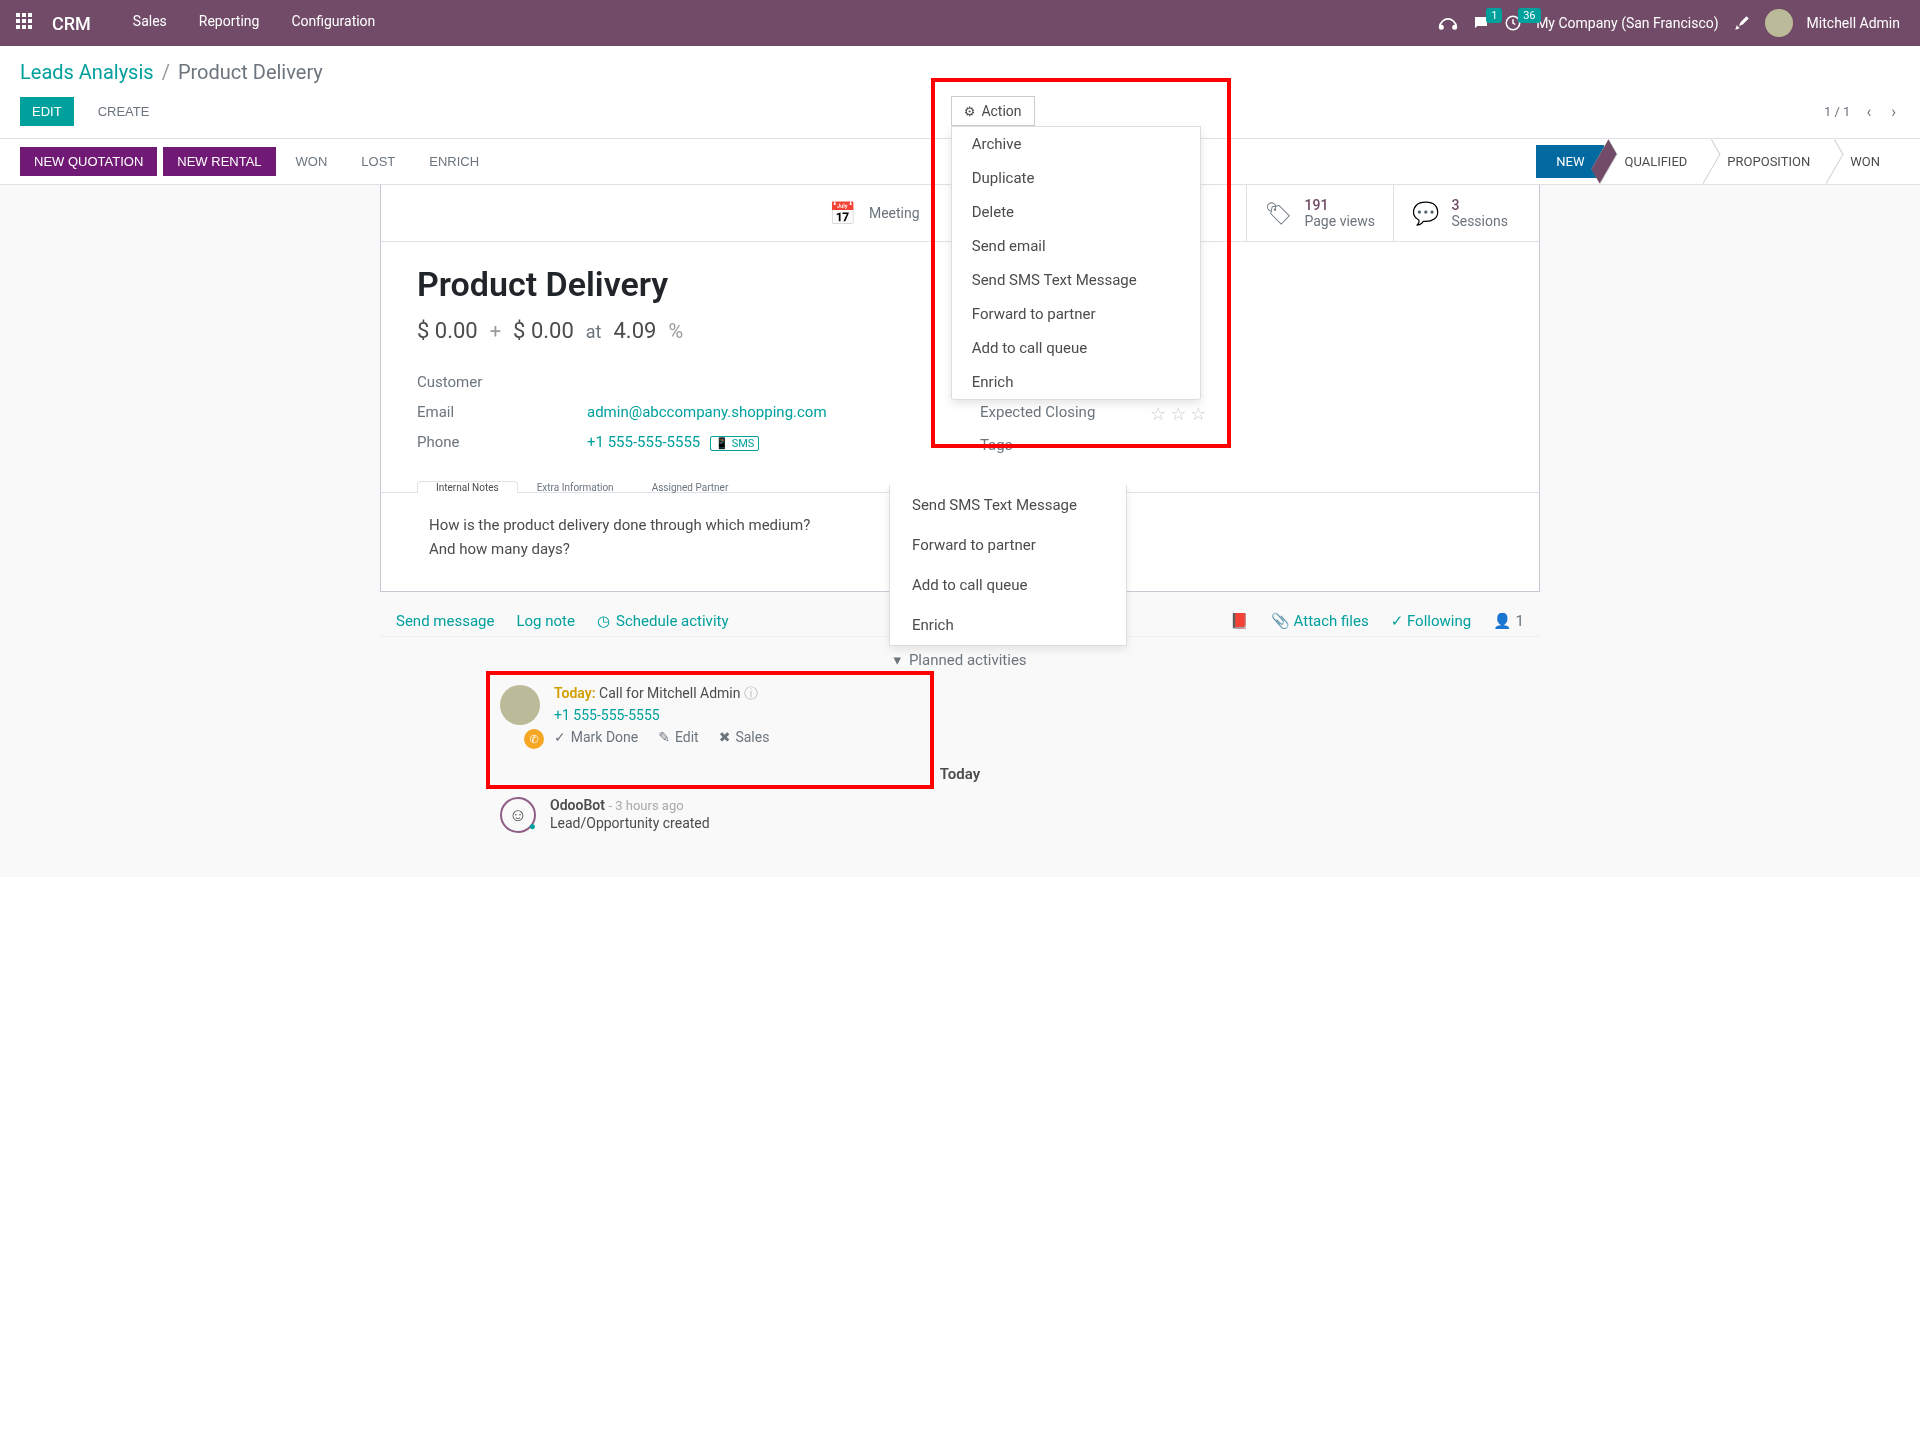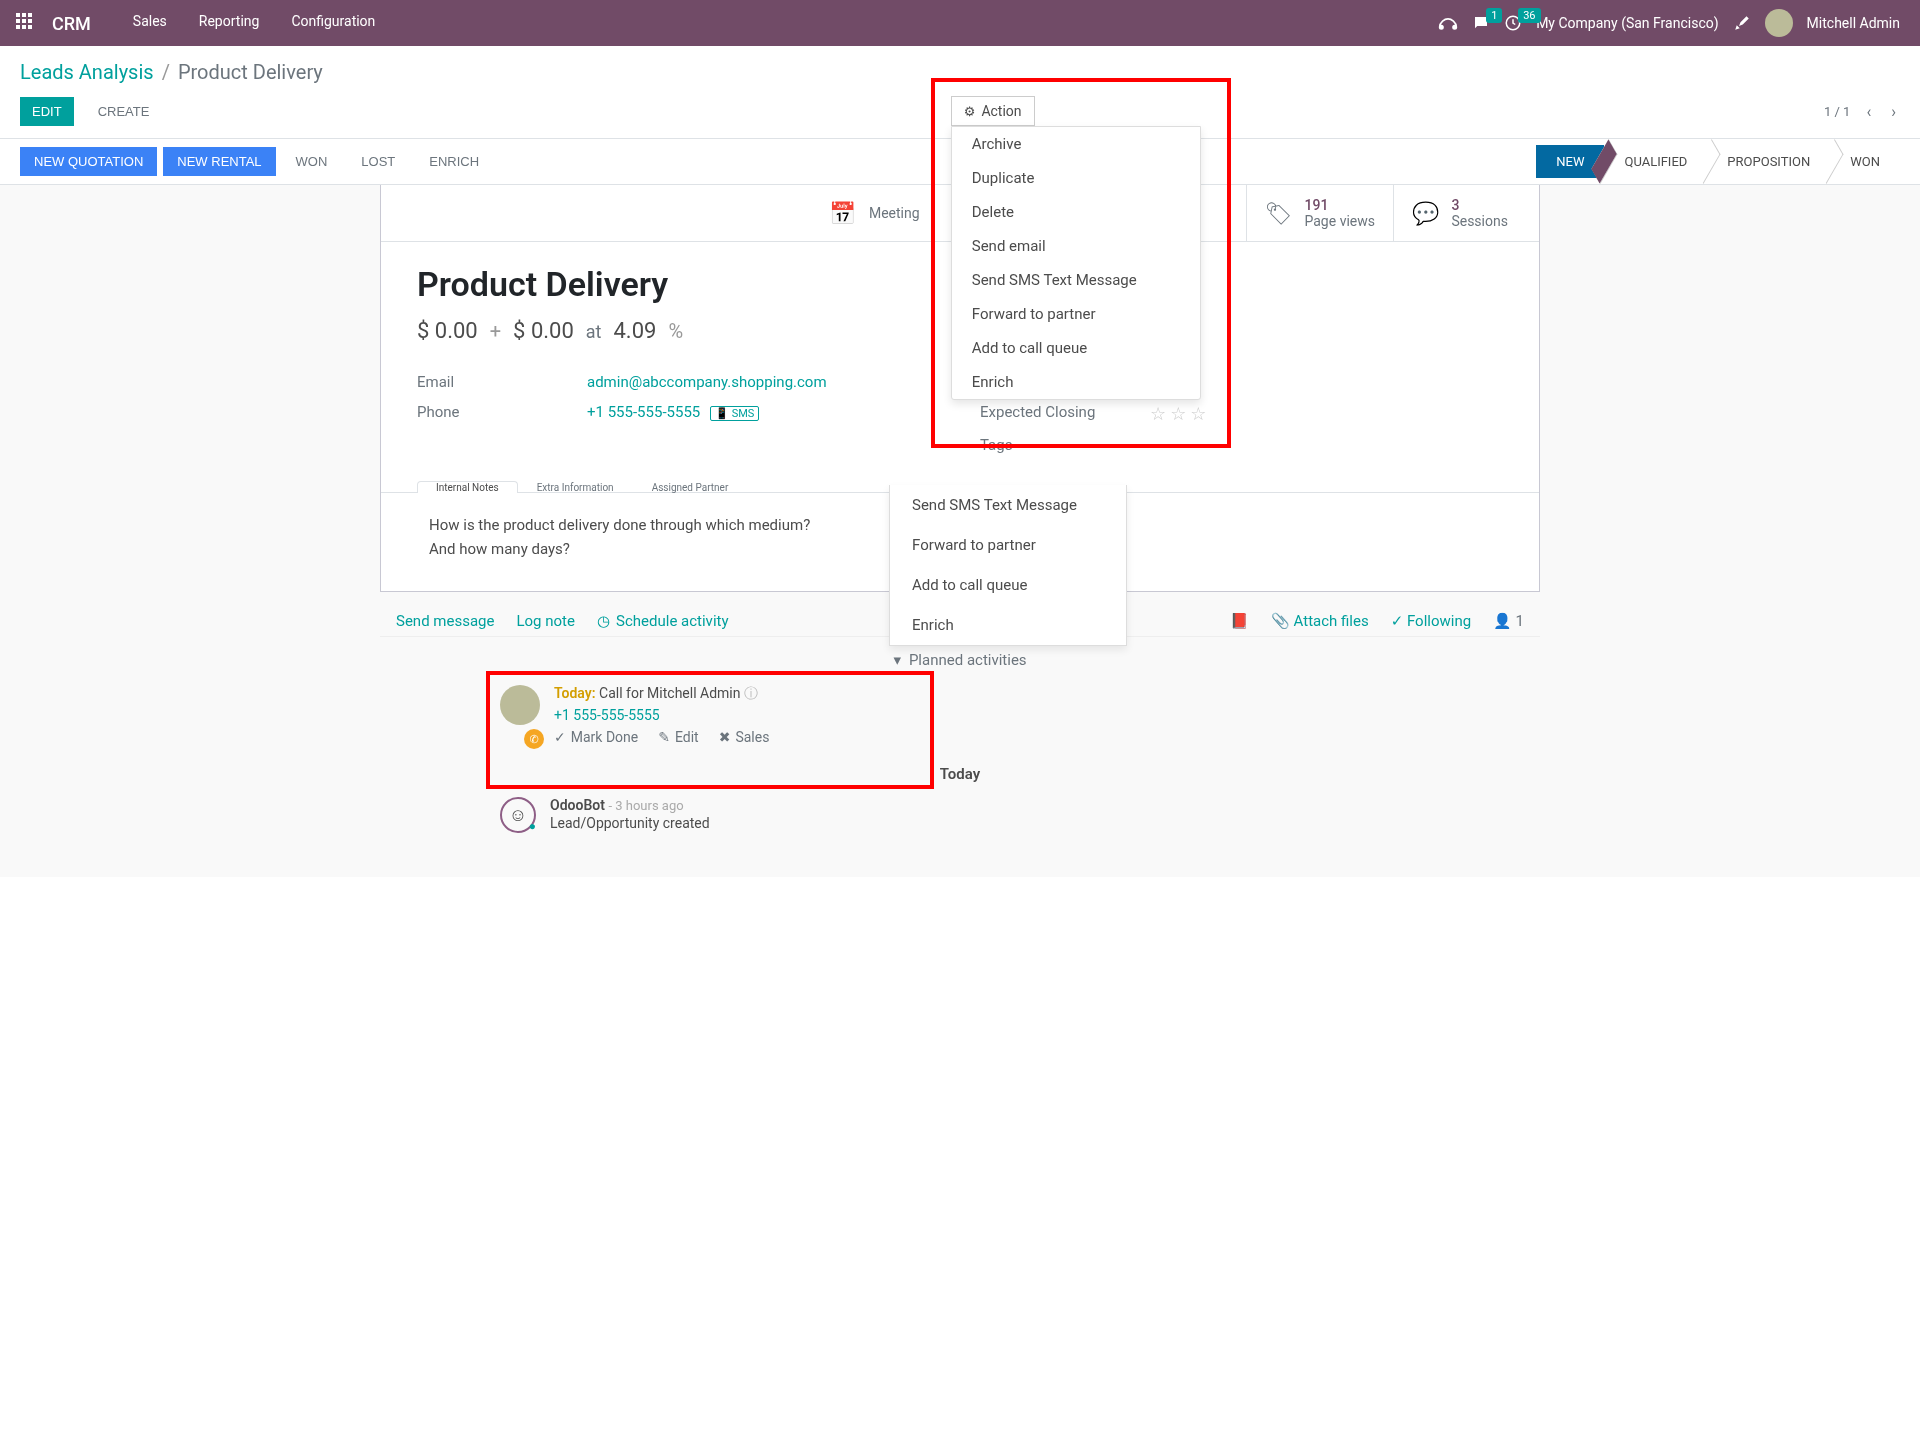--- a/index.html
+++ b/index.html
@@ -38,21 +38,21 @@
 .action-wrap { position: relative; }
 .action-btn { background: #fff; border: 1px solid #ccc; padding: 6px 12px; font-size: 14px; display: flex; align-items: center; gap: 6px; cursor: pointer; }
 .action-menu { position: absolute; top: 100%; left: 0; min-width: 250px; background: #fff; border: 1px solid #ddd; border-radius: 0 0 3px 3px; box-shadow: 0 4px 8px rgba(0,0,0,.1); z-index: 50; }
 .action-item { padding: 8px 20px; font-size: 15px; color: #4c4c4c; cursor: pointer; }
 .highlight-box { position: absolute; border: 4px solid #FF0000; pointer-events: none; }
 
 
 .statusbar { display: flex; align-items: center; border-top: 1px solid #dee2e6; border-bottom: 1px solid #dee2e6; background: #fff; padding: 0 20px; }
 .statusbar-buttons { display: flex; align-items: center; gap: 6px; padding: 8px 0; }
 .sb-btn { padding: 7px 14px; font-size: 13px; font-weight: 500; cursor: pointer; border: none; }
-.sb-btn.primary { background: #3b82f6; color: #fff; }
+.sb-btn.primary { background: #701a75; color: #fff; }
 .sb-btn.text { background: transparent; color: #6c757d; }
 .statusbar-stages { margin-left: auto; display: flex; }
 .stage { padding: 9px 20px; font-size: 13px; color: #4c4c4c; position: relative; cursor: pointer; background:#fff; }
 .stage + .stage::before { content: ""; position: absolute; left: -8px; top: 0; bottom: 0; width: 16px; background: #fff; border-top: 1px solid #ccc; border-right: 1px solid #ccc; transform: rotate(45deg) skew(15deg,15deg); z-index: 1; }
 .stage.active { background: #0369a1; color: #fff; }
 .stage.active::after { content:""; position:absolute; right:-8px; top:0; bottom:0; width:16px; background:#714B67; transform: rotate(45deg) skew(15deg,15deg); z-index:2; }
 
 
 .main { background: #f9f9f9; padding: 0 0 20px; }
 .sheet { max-width: 1160px; margin: 0 auto; background: #fff; border: 1px solid #c8c8d3; border-top: none; }
@@ -275,20 +275,24 @@
         <span>$ 0.00</span>
         <span class="at">at</span>
         <span>4.09</span>
         <span class="pct">%</span>
       </div>
     </div>
 
     <div class="form-cols">
       <div class="form-col">
         <div class="form-row">
+            <div class="form-label">Customer</div>
+            <div class="form-val"></div>
+          </div>
+        <div class="form-row">
             <div class="form-label">Email</div>
             <div class="form-val link">admin@abccompany.shopping.com</div>
           </div>
         <div class="form-row">
             <div class="form-label">Phone</div>
             <div><span class="form-val link">+1 555-555-5555</span><span class="sms-badge">📱 <span>SMS</span></span></div>
           </div>
       </div>
       <div class="form-col">
         <div class="form-row">

